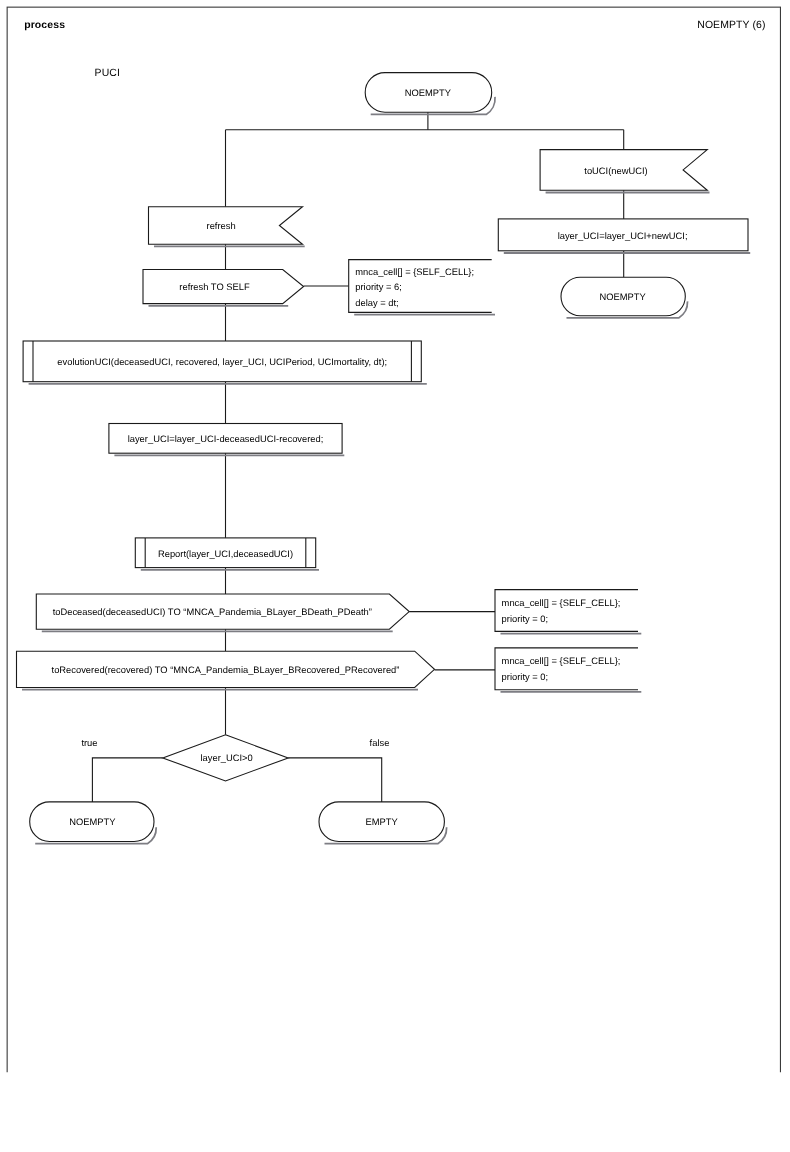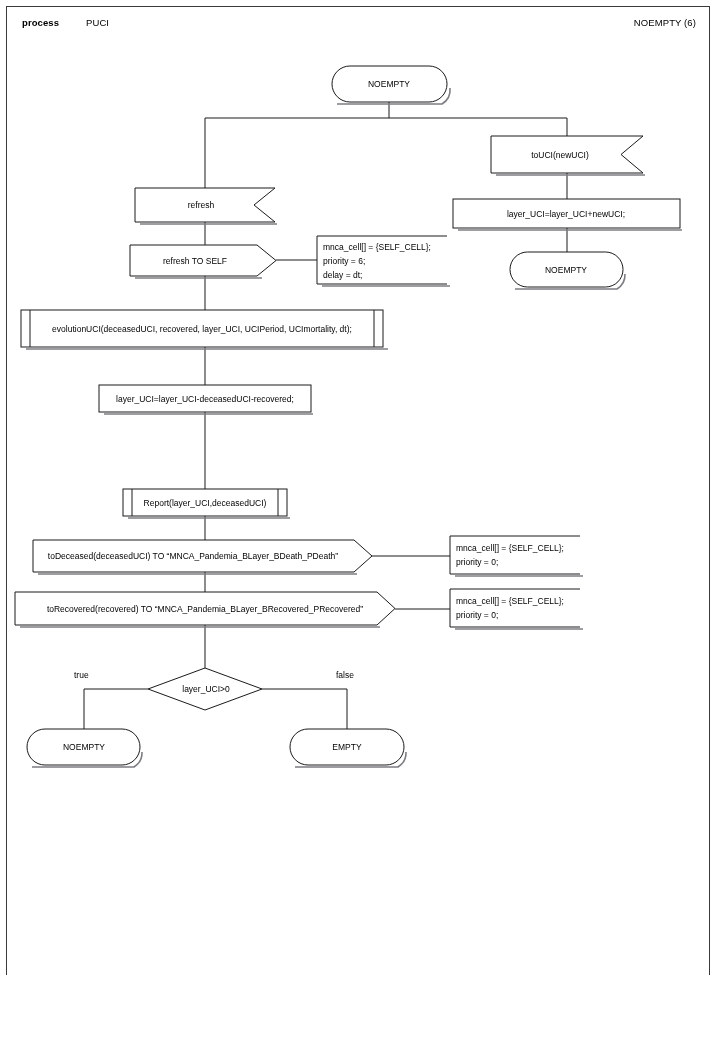--- a/index.html
+++ b/index.html
@@ -35,20 +35,21 @@
     color: #000000;
     white-space: nowrap;
     letter-spacing: 0.1px;
   }
   .hdr-kind {
     left: 22px;
     font-weight: bold;
   }
   .hdr-name {
     left: 86px;
+    margin-top: 44px;
   }
   .hdr-state {
     right: 22px;
   }
   svg.diagram {
     position: absolute;
     left: 0;
     top: 0;
     width: 718px;
     height: 1047px;

